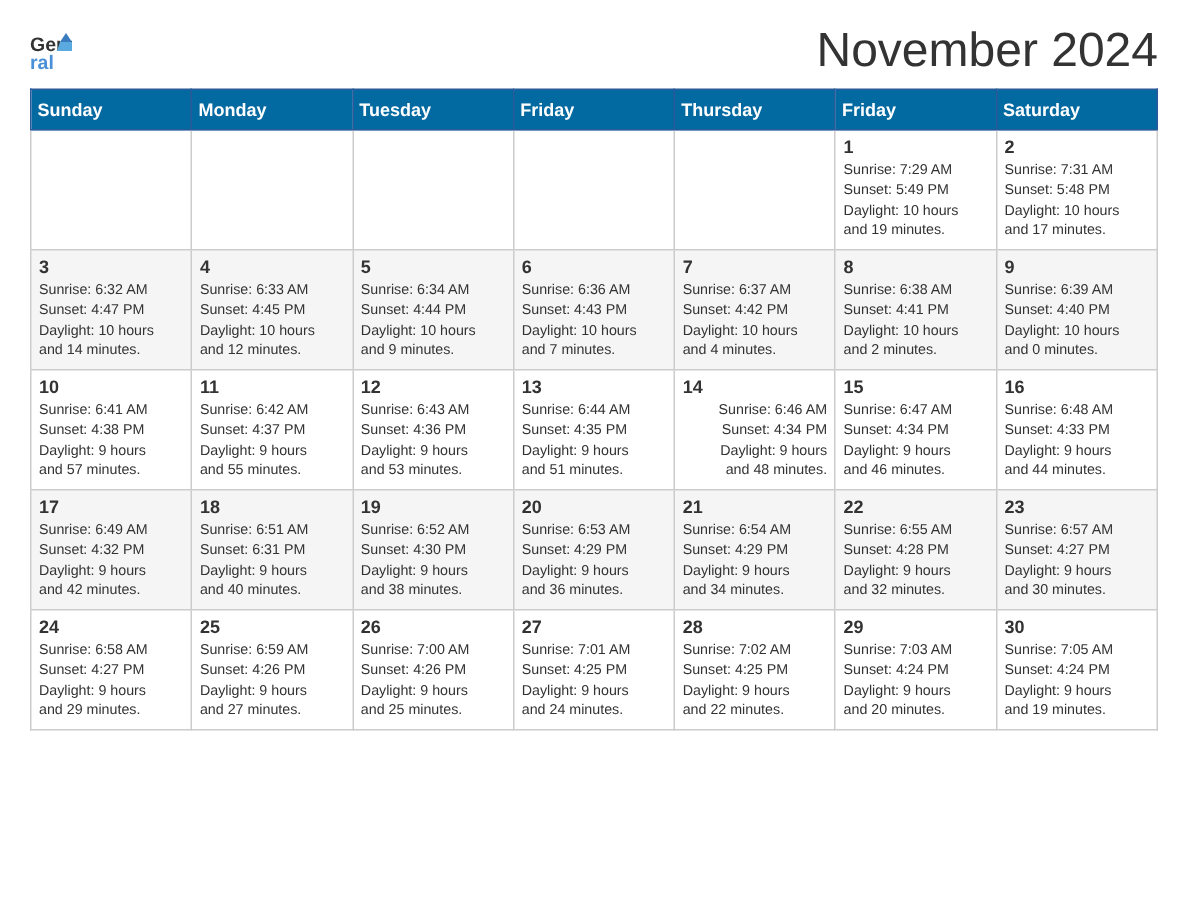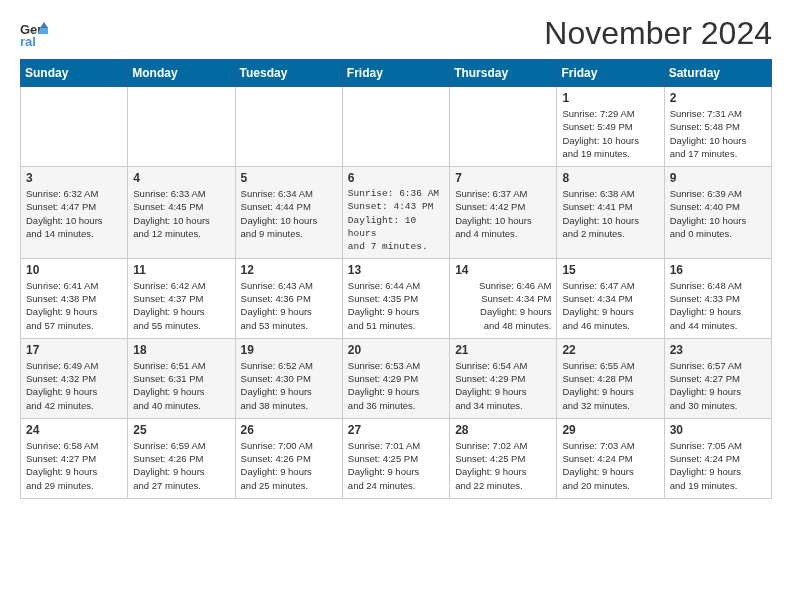--- a/index.html
+++ b/index.html
@@ -156,21 +156,21 @@
         </td>
         <td>
           <div class="day-number">5</div>
           <div class="day-info" style="white-space: pre-line;">Sunrise: 6:34 AM
 Sunset: 4:44 PM
 Daylight: 10 hours
 and 9 minutes.</div>
         </td>
         <td>
           <div class="day-number">6</div>
-          <div class="day-info" style="white-space: pre-line; font-family: Liberation Mono, monospace;">Sunrise: 6:36 AM
+          <div class="day-info" style="white-space: pre-line;">Sunrise: 6:36 AM
 Sunset: 4:43 PM
 Daylight: 10 hours
 and 7 minutes.</div>
         </td>
         <td>
           <div class="day-number">7</div>
           <div class="day-info" style="white-space: pre-line;">Sunrise: 6:37 AM
 Sunset: 4:42 PM
 Daylight: 10 hours
 and 4 minutes.</div>

